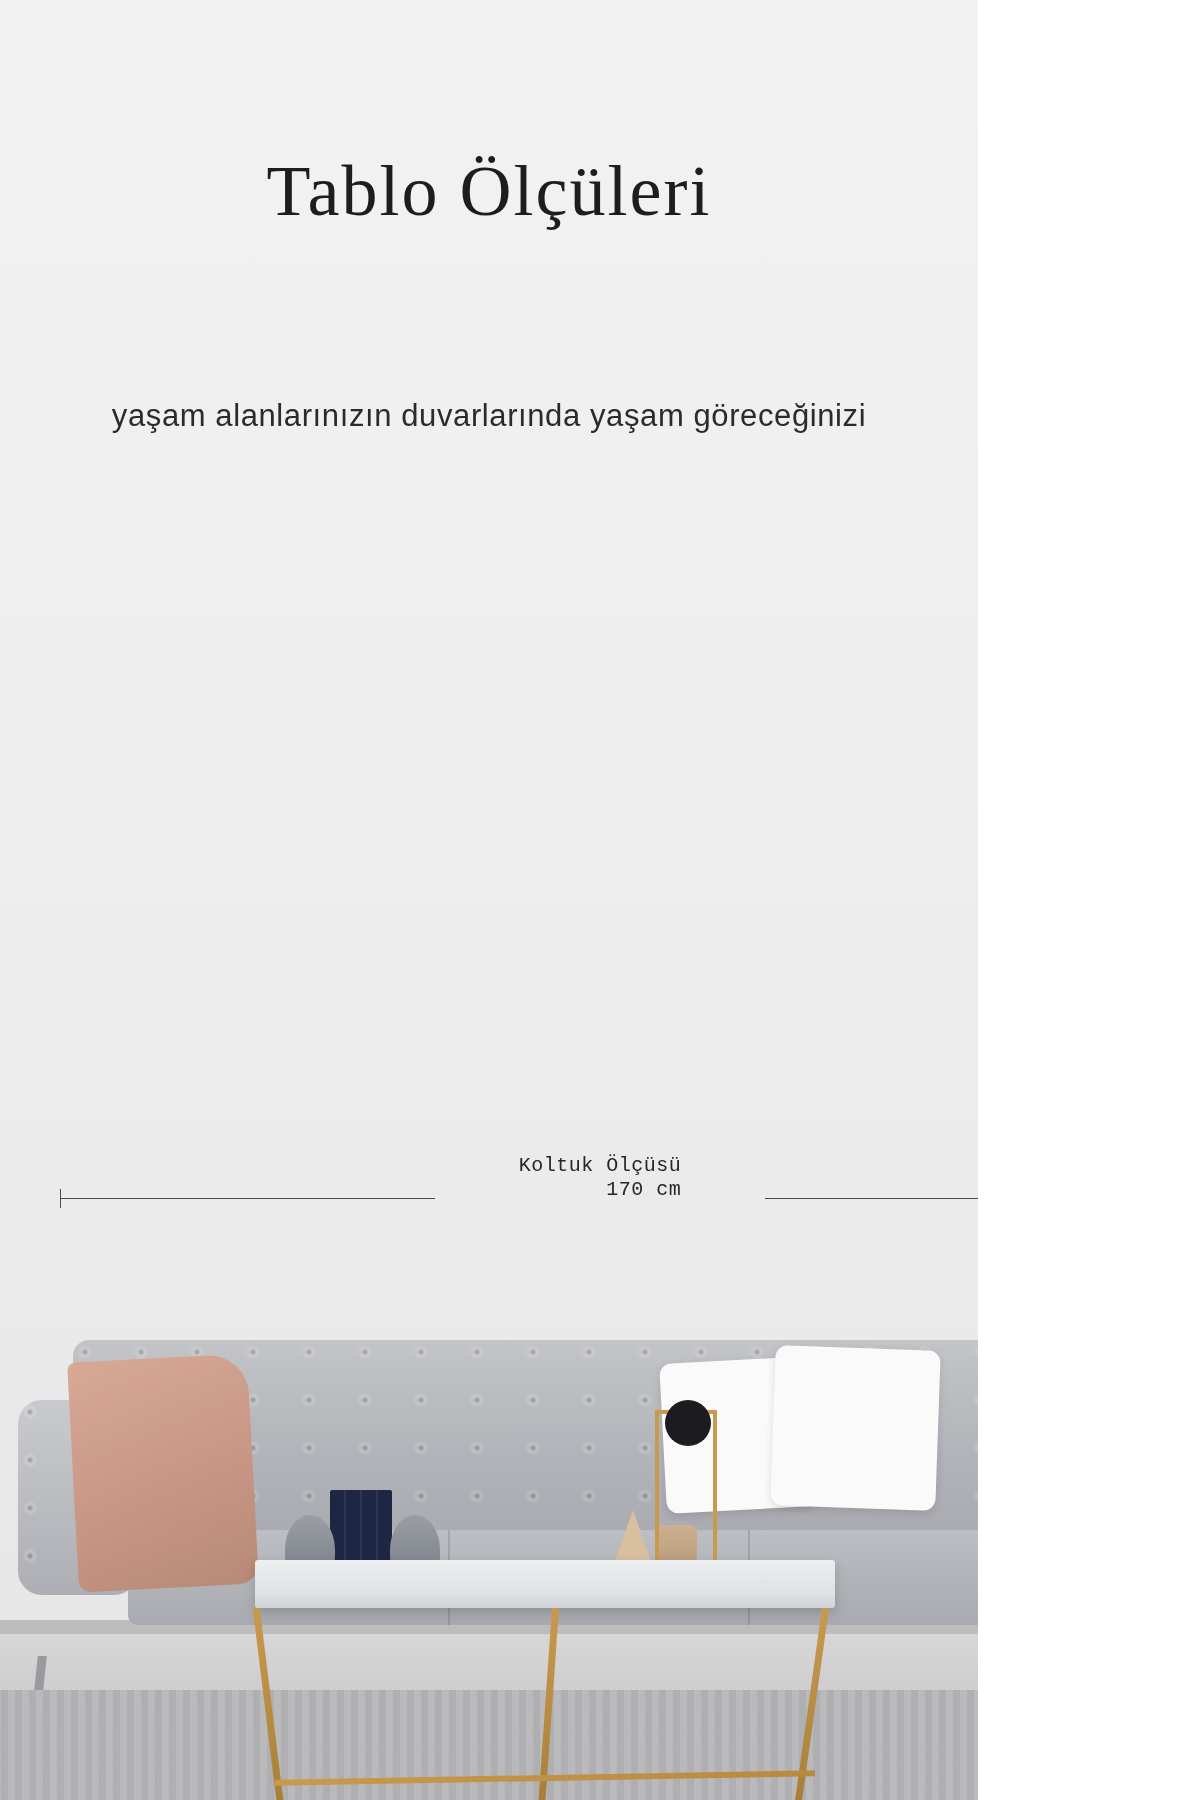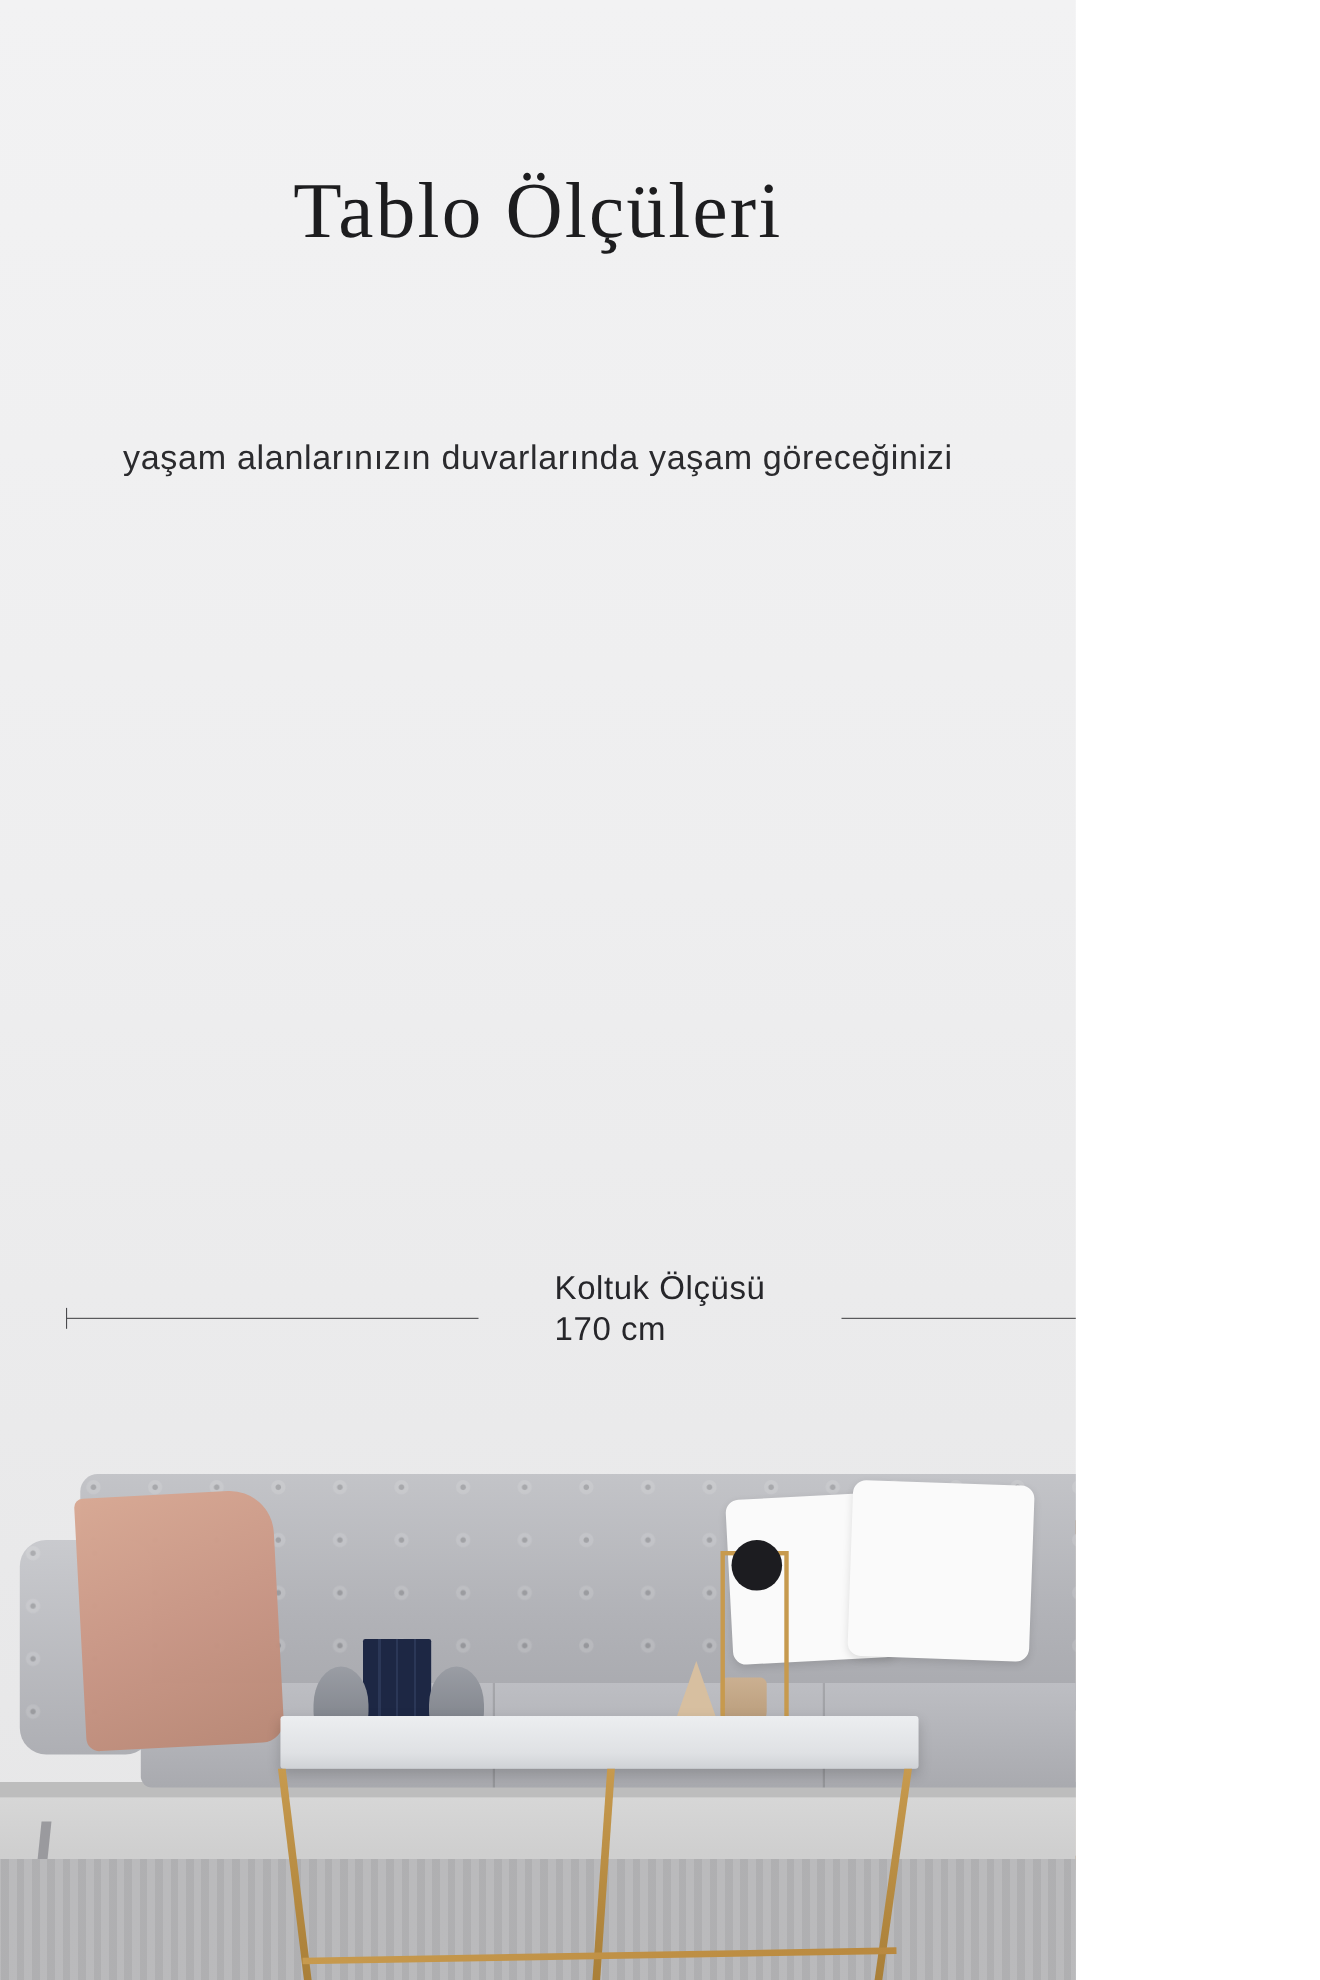--- a/index.html
+++ b/index.html
@@ -110,23 +110,23 @@
     height: 19px;
     background: #4a4a4d;
   }
   #measure .cap.left  { left: 60px; }
   #measure .cap.right { right: 60px; }
   #measure .txt {
     position: absolute;
     left: 50%;
     transform: translateX(-50%);
     top: -6px;
-    text-align: left;
-    font-family: Liberation Sans, sans-serif;
-    font-size: 30px;
+    text-align: right;
+    font-family: Liberation Mono, monospace;
+    font-size: 20px;
     line-height: 1.22;
     color: #26262a;
     font-weight: 300;
     letter-spacing: 0.5px;
     white-space: nowrap;
   }
 
   
   #room {
     position: absolute;

